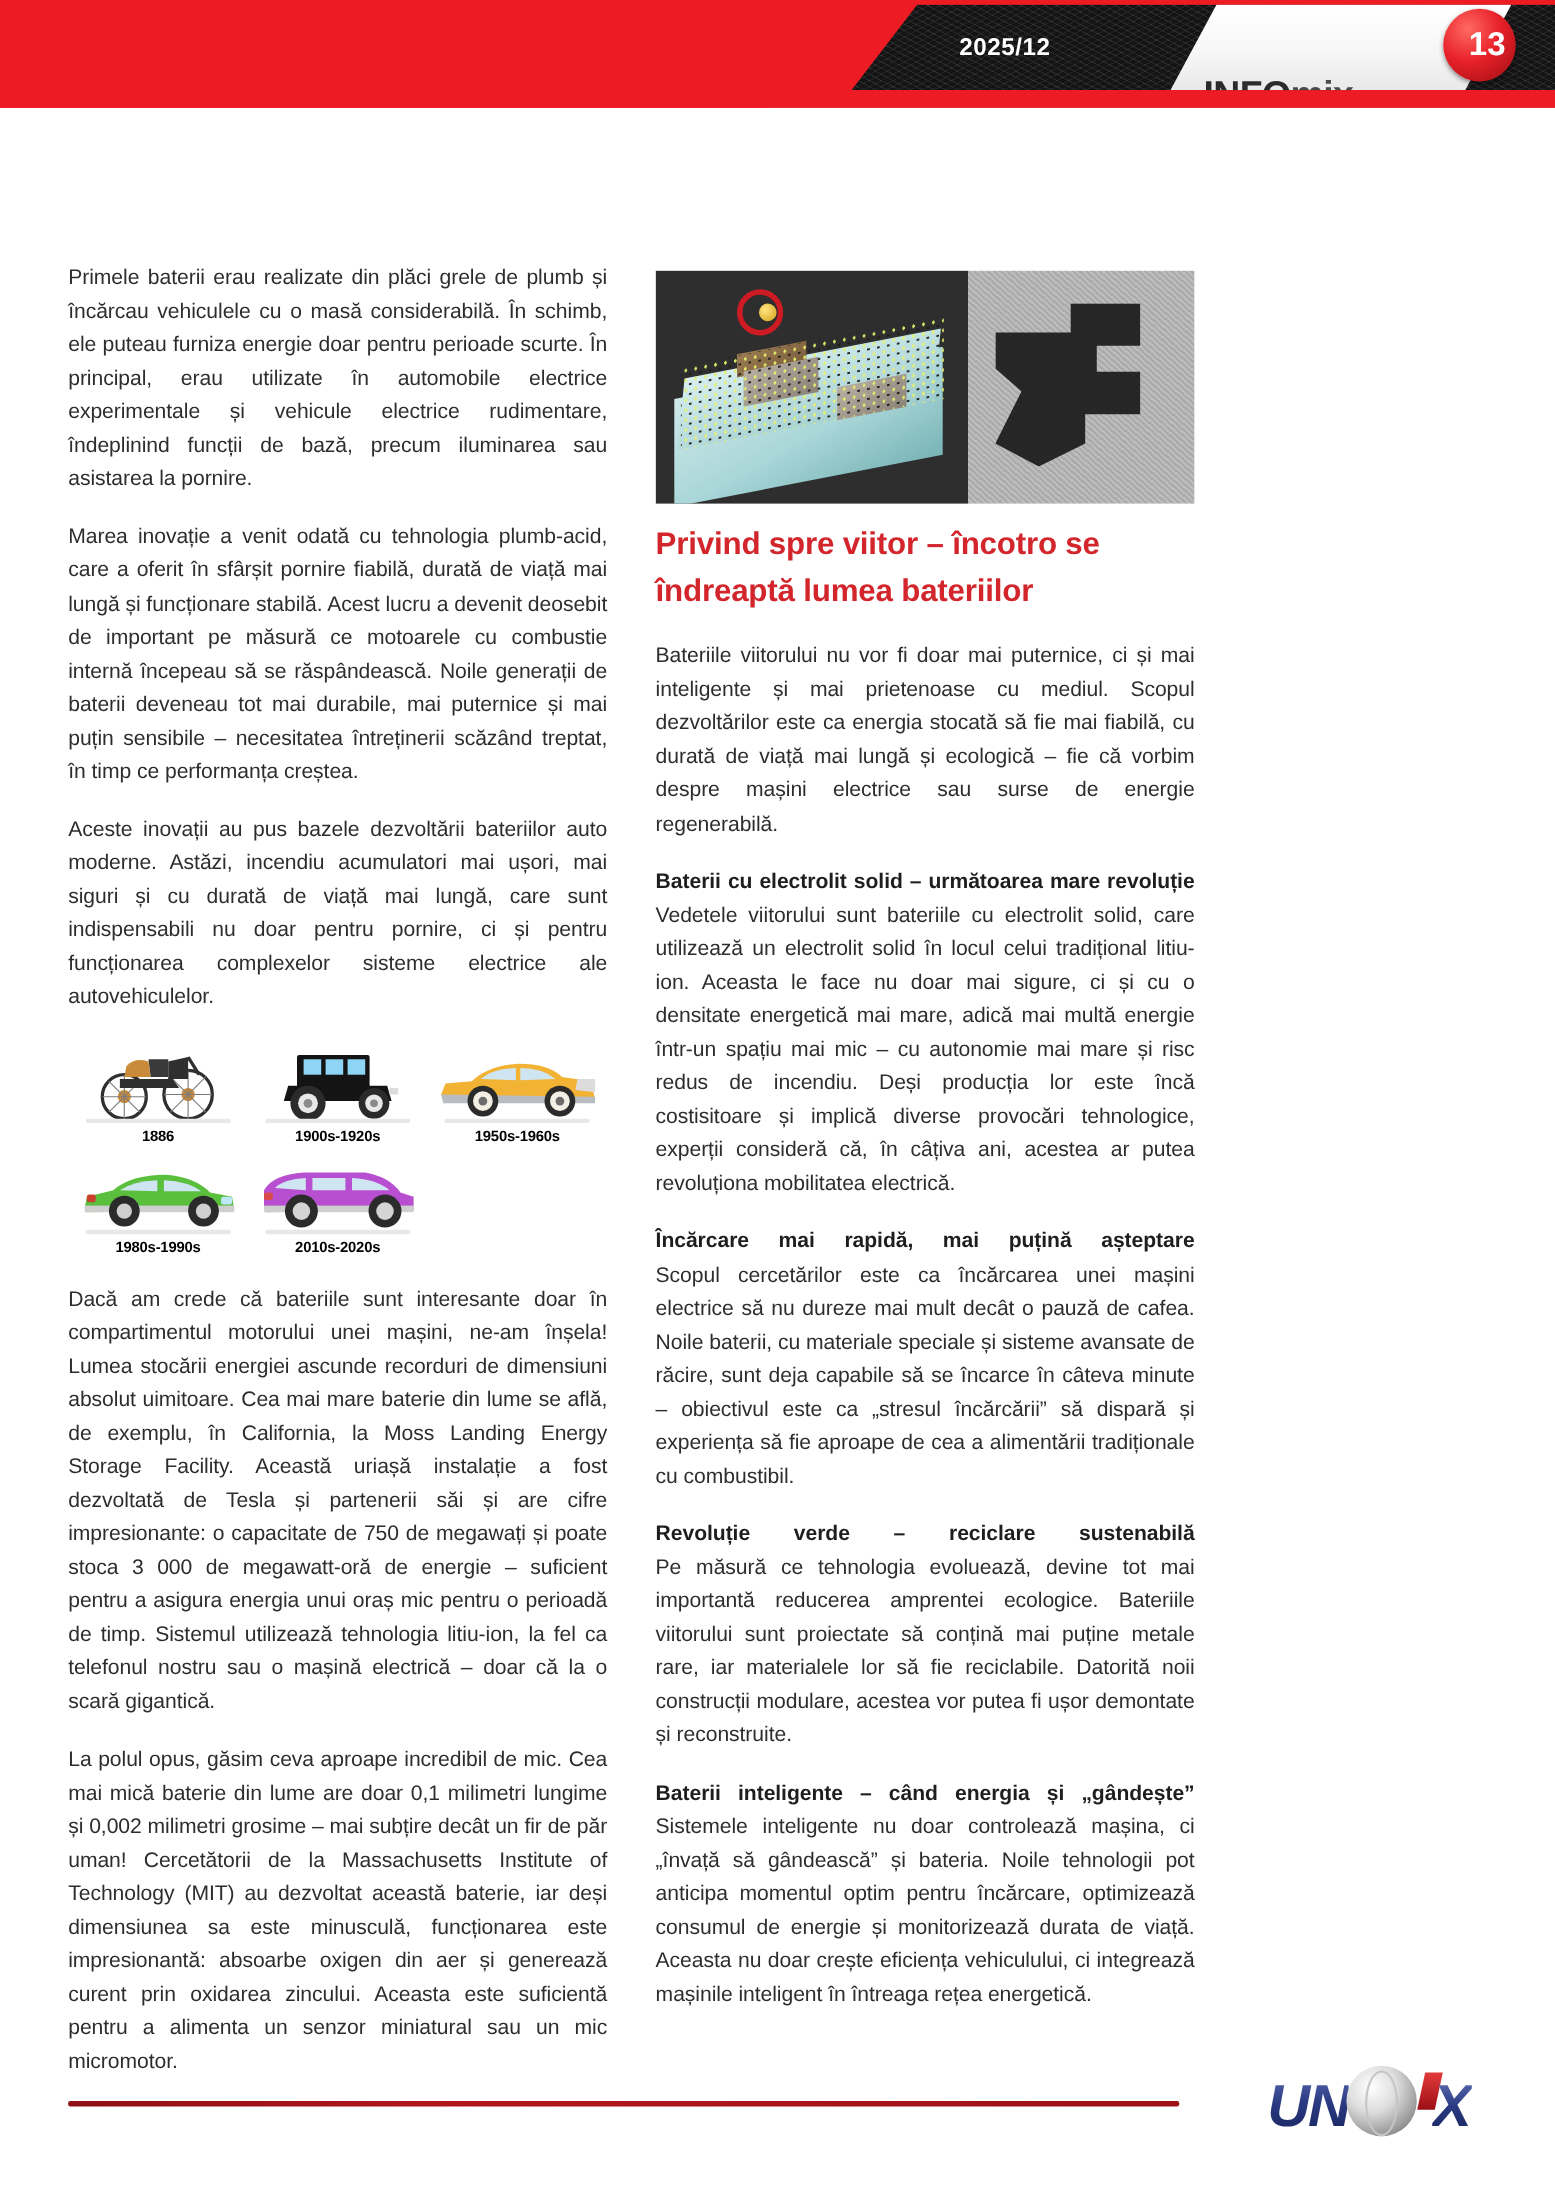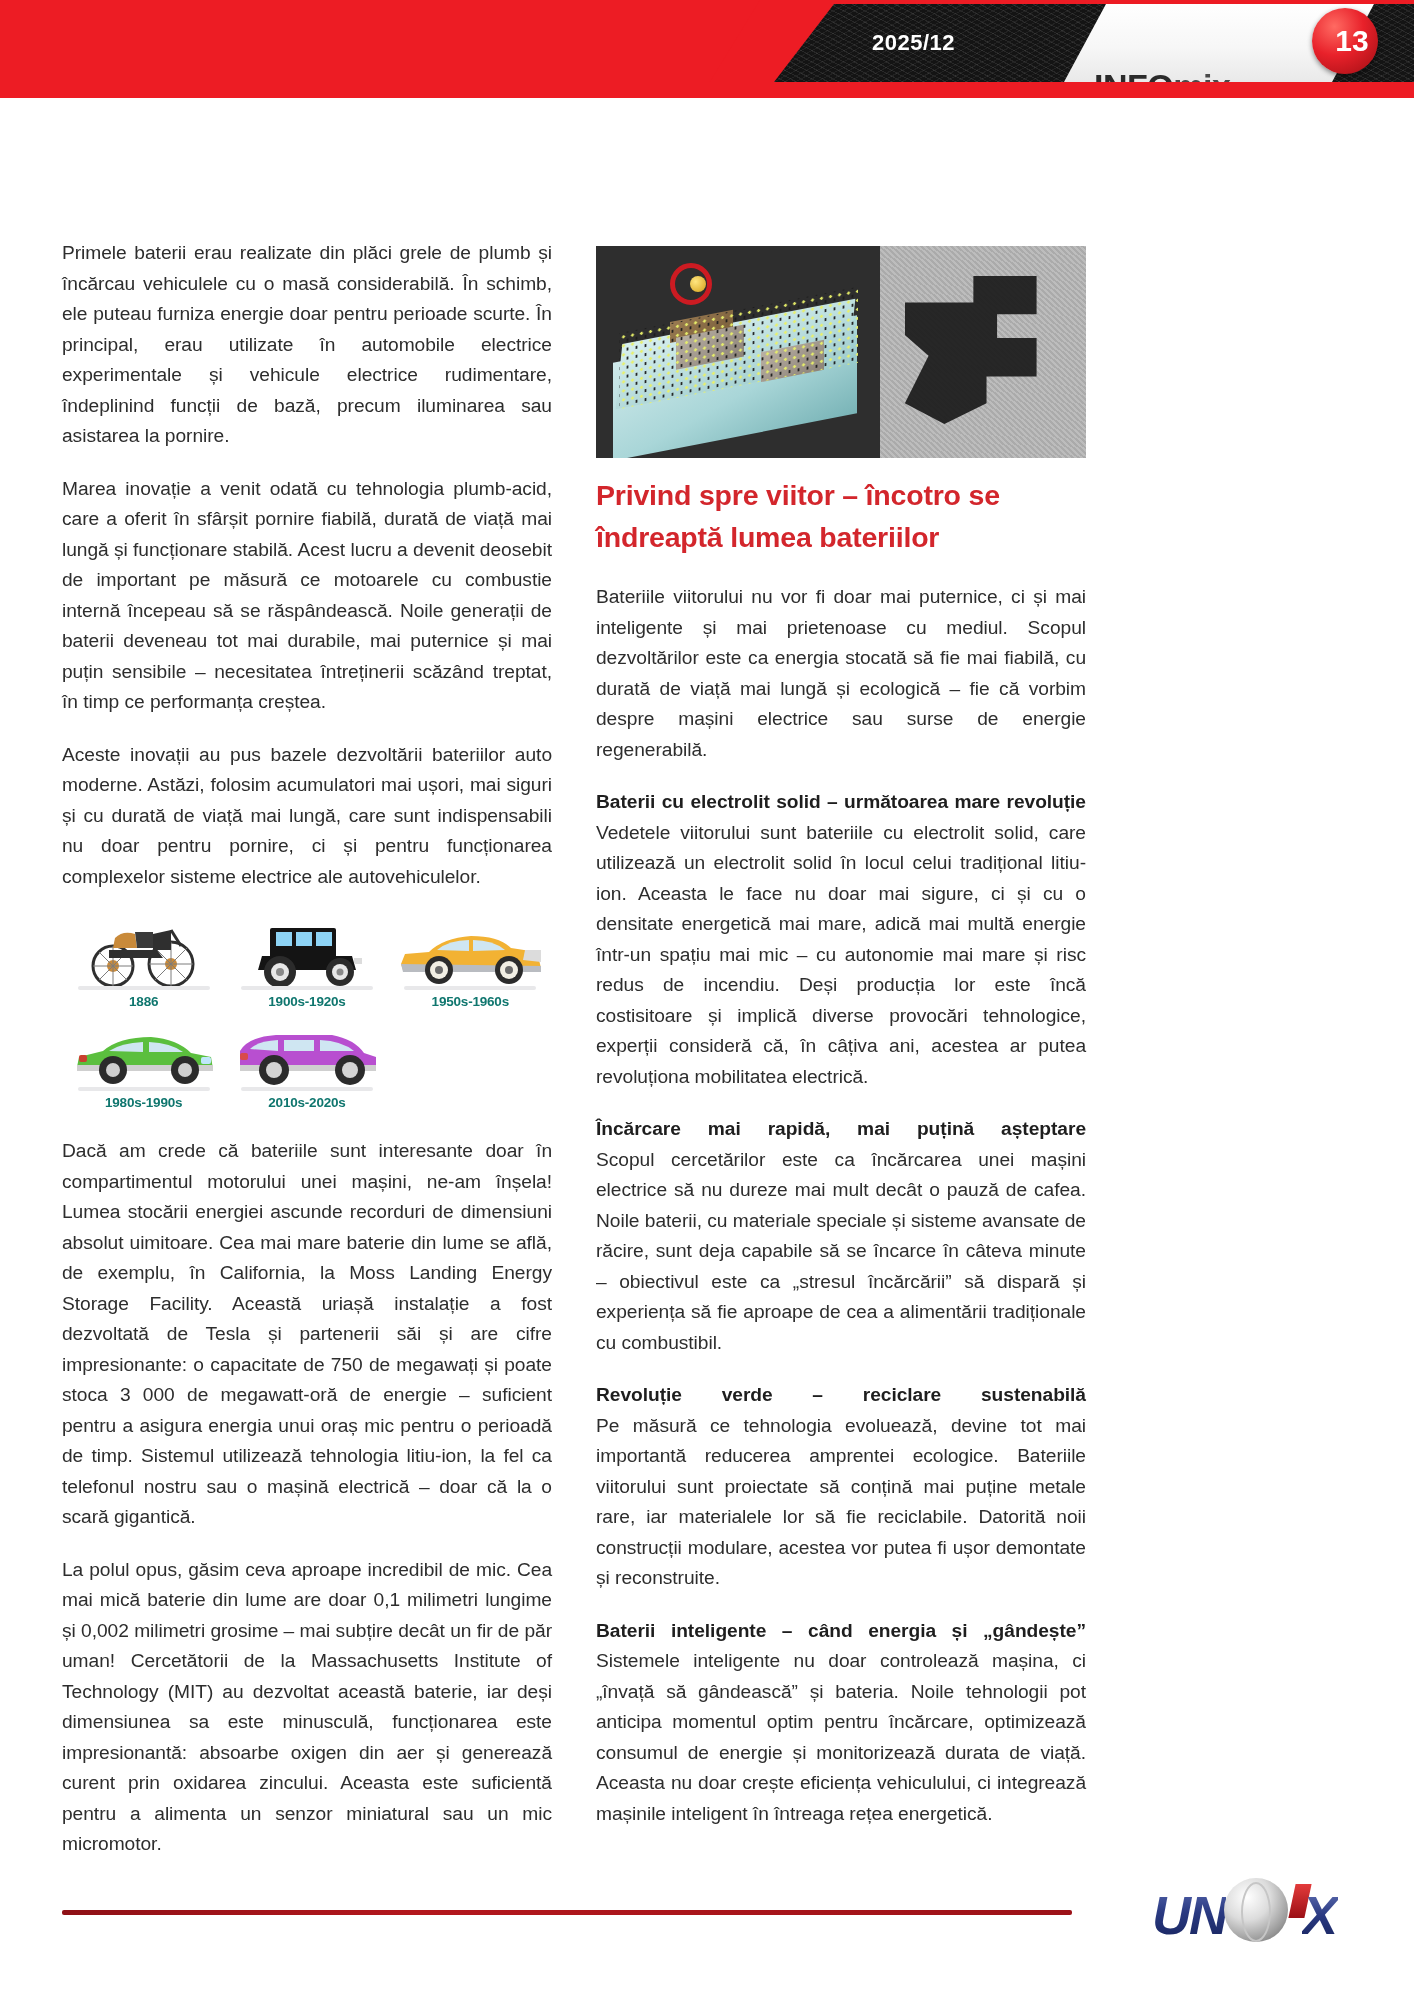--- a/index.html
+++ b/index.html
@@ -171,21 +171,21 @@
   .car-ground {
     position: absolute;
     bottom: 2px; left: 14px; right: 14px;
     height: 4px;
     border-radius: 2px;
     background: #e8e8ea;
   }
   .car-label {
     font-size: 13.5px;
     font-weight: bold;
-    color: #0f766e;
+    color: #000000;
     margin-top: 2px;
     letter-spacing: -0.2px;
   }
 
   
   .sci-photo {
     width: 490px;
     height: 212px;
     margin: 8px 0 14px 0;
     display: flex;
@@ -352,21 +352,21 @@
   <div class="page-badge">13</div>
   <div class="red-shoulder-right"></div>
 </div>
 
 <div class="page">
   <div class="columns">
 
     <div class="col">
       <p class="body">Primele baterii erau realizate din plăci grele de plumb și încărcau vehiculele cu o masă considerabilă. În schimb, ele puteau furniza energie doar pentru perioade scurte. În principal, erau utilizate în automobile electrice experimentale și vehicule electrice rudimentare, îndeplinind funcții de bază, precum iluminarea sau asistarea la pornire.</p>
       <p class="body">Marea inovație a venit odată cu tehnologia plumb-acid, care a oferit în sfârșit pornire fiabilă, durată de viață mai lungă și funcționare stabilă. Acest lucru a devenit deosebit de important pe măsură ce motoarele cu combustie internă începeau să se răspândească. Noile generații de baterii deveneau tot mai durabile, mai puternice și mai puțin sensibile – necesitatea întreținerii scăzând treptat, în timp ce performanța creștea.</p>
-      <p class="body">Aceste inovații au pus bazele dezvoltării bateriilor auto moderne. Astăzi, folosim acumulatori mai ușori, mai siguri și cu durată de viață mai lungă, care sunt indispensabili nu doar pentru pornire, ci și pentru funcționarea complexelor sisteme electrice ale autovehiculelor.</p>
+      <p class="body">Aceste inovații au pus bazele dezvoltării bateriilor auto moderne. Astăzi, incendiu acumulatori mai ușori, mai siguri și cu durată de viață mai lungă, care sunt indispensabili nu doar pentru pornire, ci și pentru funcționarea complexelor sisteme electrice ale autovehiculelor.</p>
 
       <div class="cars">
 
         <div class="car-cell">
           <div class="car-art">
             <div class="car-ground"></div>
             <svg width="130" height="72" viewBox="0 0 130 72">
               <circle cx="34" cy="46" r="20" fill="none" stroke="#2f2f2f" stroke-width="3"></circle>
               <circle cx="34" cy="46" r="6" fill="#c98a3a"></circle>
               <g stroke="#7c7c7c" stroke-width="1">

